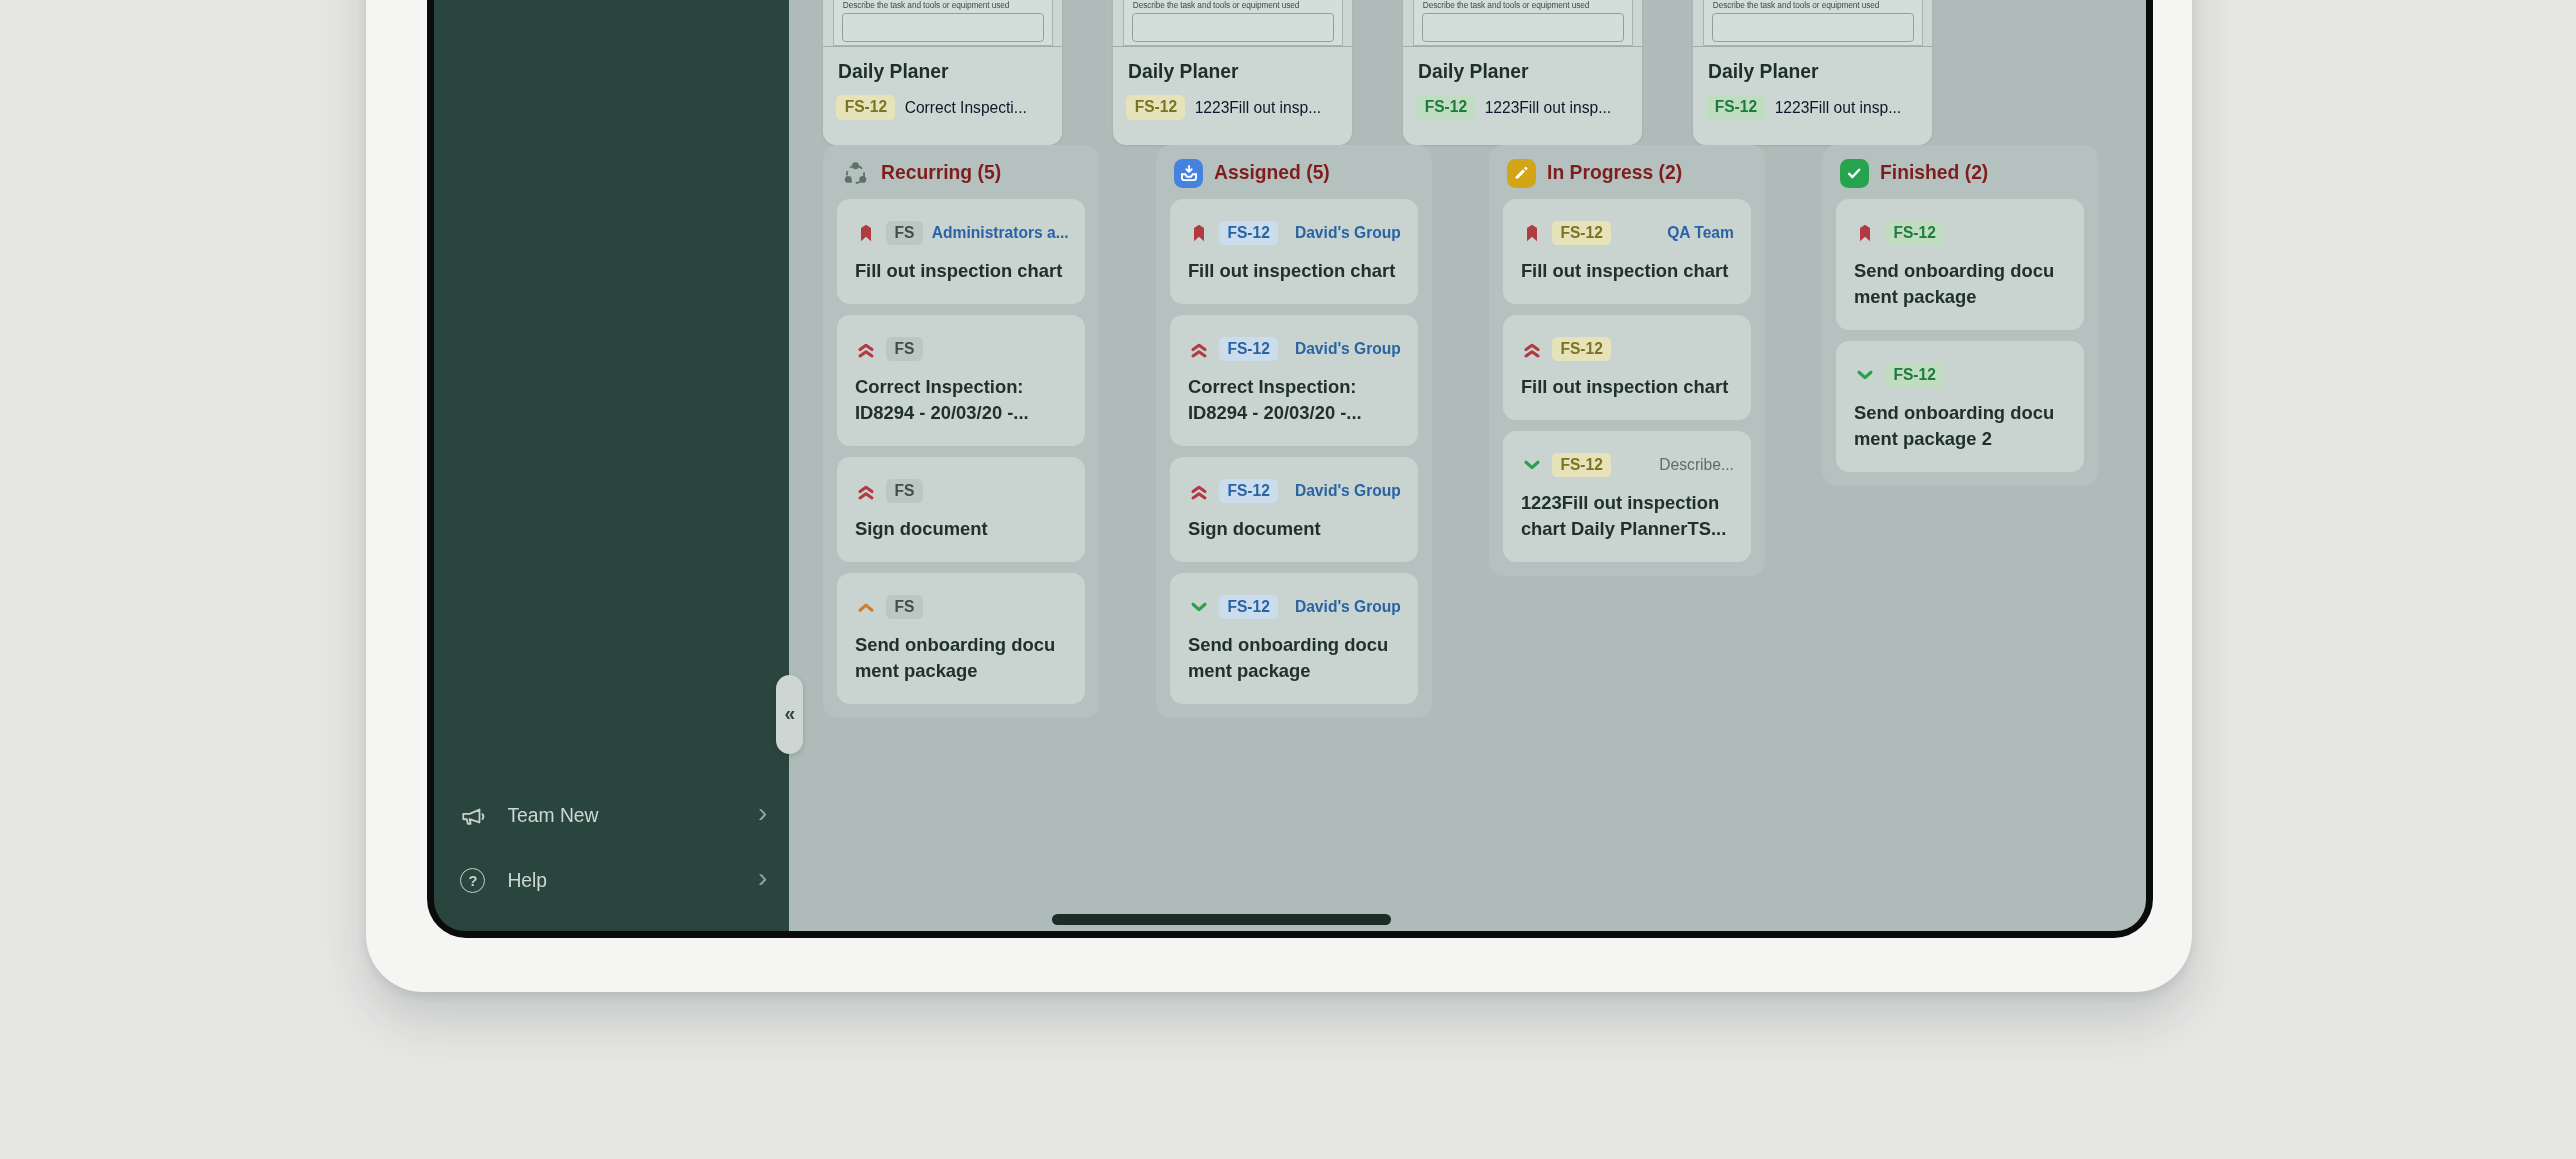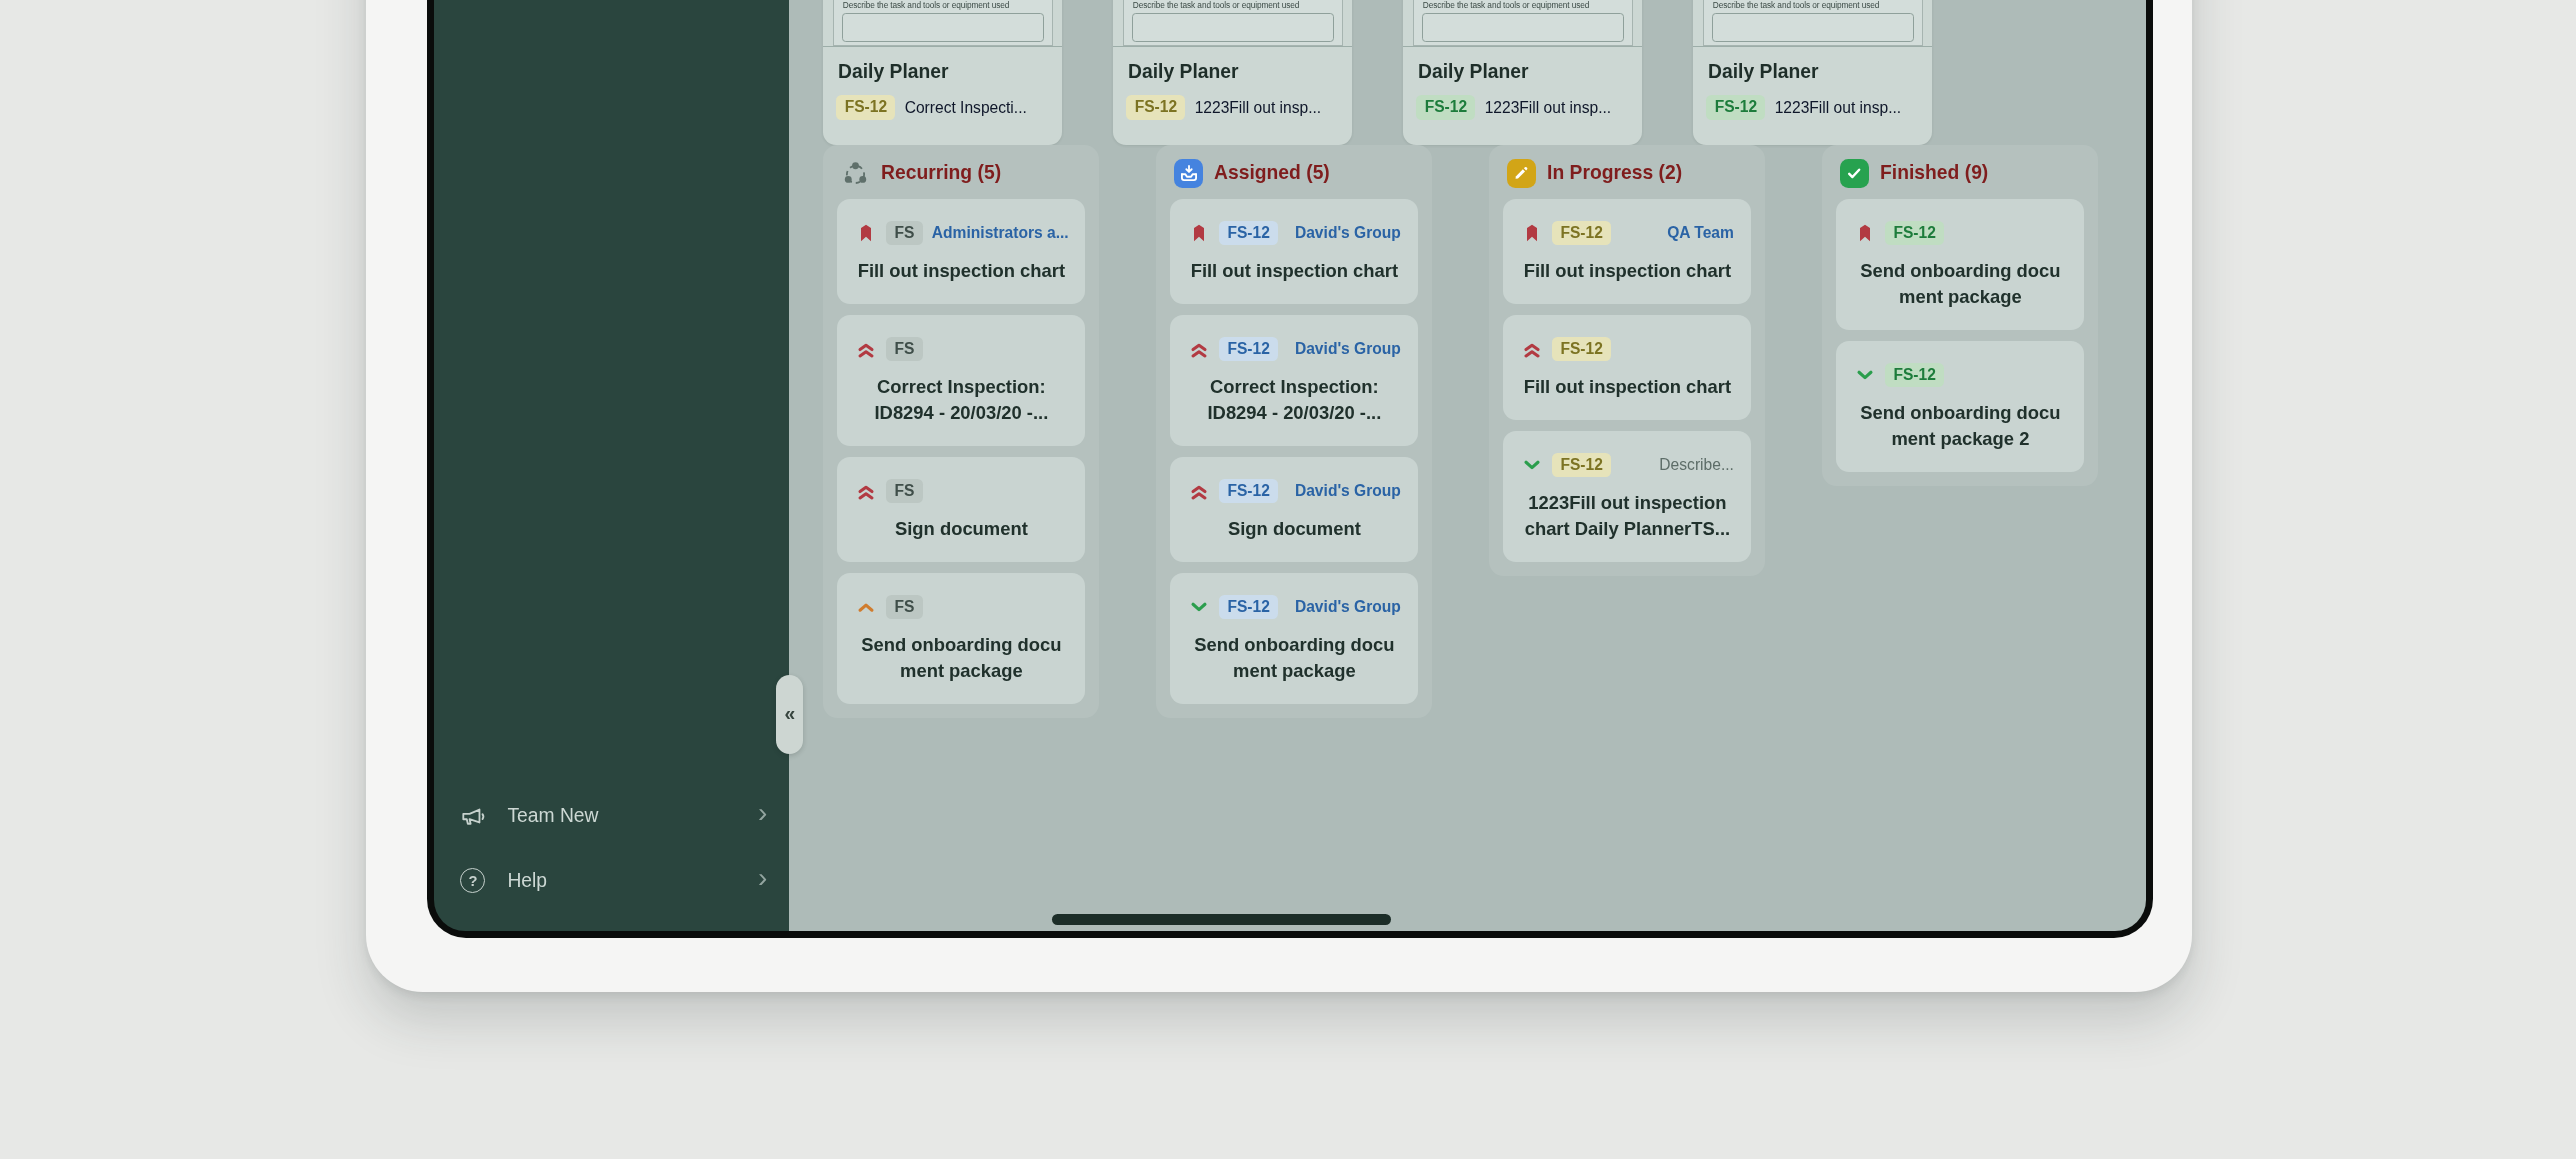--- a/index.html
+++ b/index.html
@@ -150,21 +150,21 @@
   .col-header { display: flex; align-items: center; gap: 11px; height: 37px; margin-bottom: 7.4px; padding-left: 3.7px; }
   .col-icon { width: 29px; height: 29px; border-radius: 8.3px; flex: none; display: flex; align-items: center; justify-content: center; }
   .col-icon.plain { background: transparent; }
   .col-icon.blue { background: #4583df; }
   .col-icon.yellow { background: #d2a517; }
   .col-icon.green { background: #27a24f; }
   .col-label { font-size: 19.3px; font-weight: 600; color: #7f1d1d; }
 
   .task-card {
     background: #c9d4d1; border-radius: 13px;
-    padding: 20px 17.5px; margin-bottom: 11px; cursor: pointer; text-align: center;
+    padding: 20px 17.5px; margin-bottom: 11px; cursor: pointer;
   }
   .task-card:last-child { margin-bottom: 0; }
   .meta-row { display: flex; align-items: center; gap: 9.2px; height: 28px; margin-bottom: 11px; }
   .prio { width: 22px; height: 22px; flex: none; display: flex; align-items: center; justify-content: center; }
   .badge {
     font-size: 15.6px; font-weight: 700; border-radius: 5.5px; padding: 2.8px 8.3px; line-height: 1.2;
   }
   .badge-gray   { background: #bcc7c3; color: #3f4e49; }
   .badge-blue   { background: #cbdcec; color: #2a63a5; }
   .badge-yellow { background: #e6e3ba; color: #7c7322; }
@@ -443,21 +443,21 @@
 chart Daily PlannerTS...</div>
               </div>
             </div>
             <div class="column">
               <div class="col-header">
                 <span class="col-icon green">
                   <svg width="18.4" height="18.4" viewBox="0 0 24 24" fill="none" stroke="#ffffff" stroke-width="3.2" stroke-linecap="round" stroke-linejoin="round">
                     <path d="M5.5 12.8l4.2 4.2L18.5 7.5"></path>
                   </svg>
                 </span>
-                <span class="col-label">Finished (9)</span>
+                <span class="col-label">Finished (2)</span>
               </div>
               <div class="task-card">
                 <div class="meta-row">
                   <span class="prio">
                     <svg width="20" height="20" viewBox="0 0 24 24">
                       <path d="M12 2 L18 6 V22 L12 16.6 L6 22 V6 Z" fill="#b23a42"></path>
                     </svg>
                   </span>
                   <span class="badge badge-green">FS-12</span>
                 </div>

